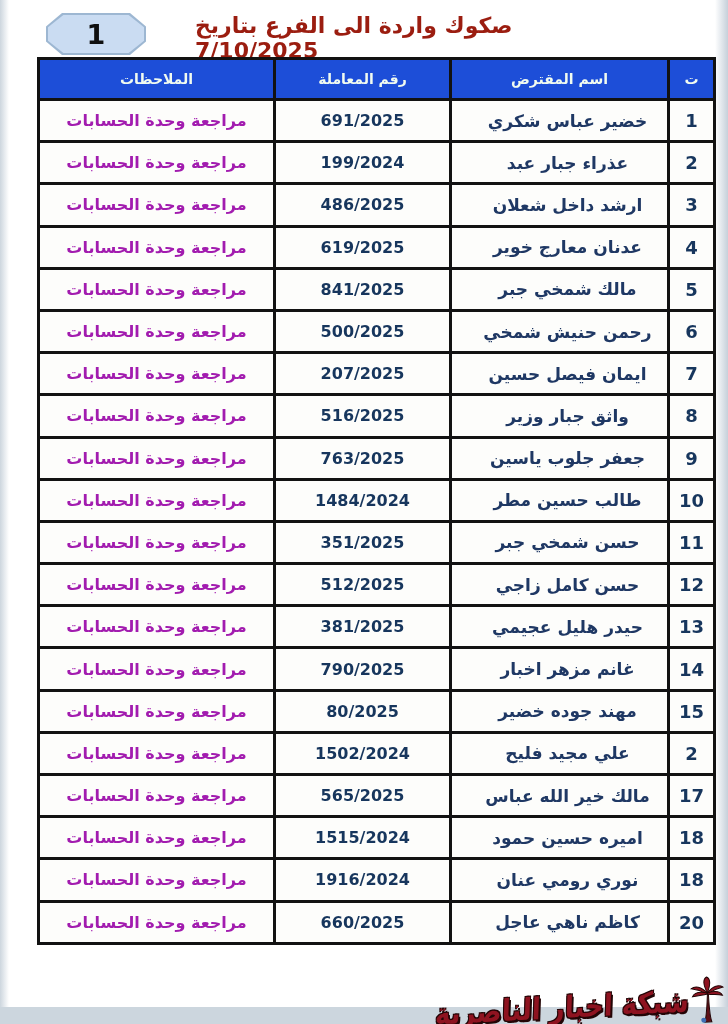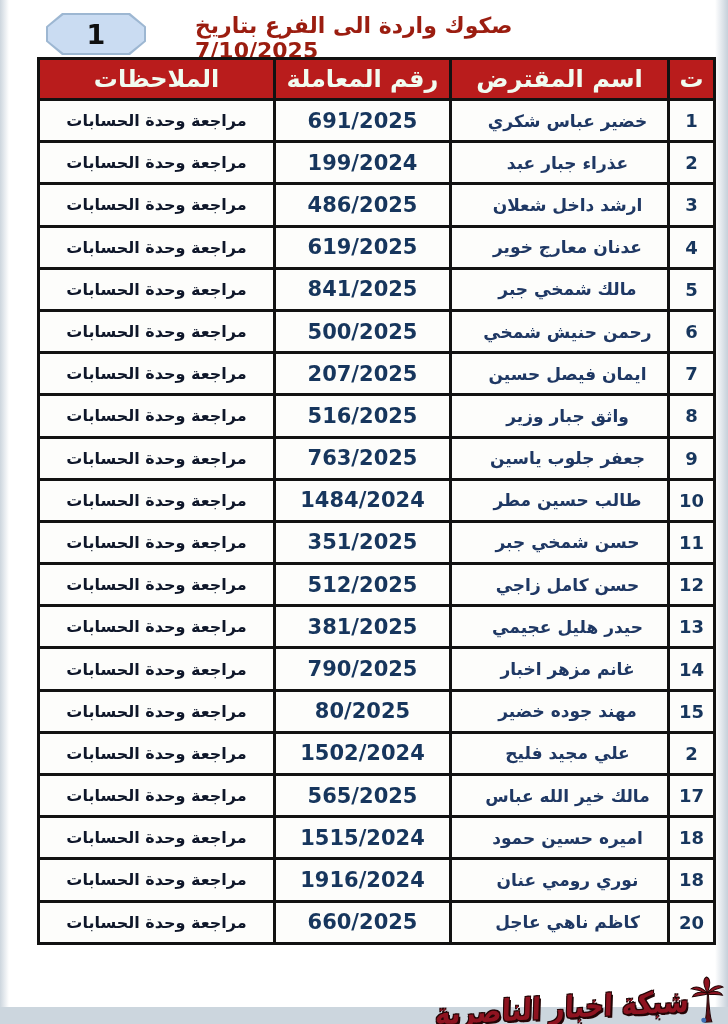--- a/index.html
+++ b/index.html
@@ -39,28 +39,28 @@
   table.ledger {
     position:absolute; top:57px; left:37px; width:676px;
     border-collapse:collapse; direction:rtl; table-layout:fixed;
     background:#fdfdfb;
   }
   .ledger th, .ledger td {
     border:3px solid #121212; text-align:center; vertical-align:middle;
     padding:0; overflow:hidden; white-space:nowrap;
   }
   .ledger thead th {
-    background:#b91c1c; color:#f1fbf0;
-    font-size:24px; font-weight:bold; height:38px;
+    background:#1d4ed8; color:#f1fbf0;
+    font-size:14px; font-weight:bold; height:38px;
   }
   .ledger tbody td { height:39.2px; font-weight:bold; }
   td.cell-index  { color:#17365d; font-size:18px; }
   td.cell-name   { color:#1f3864; font-size:17px;padding-left:16px; }
-  td.cell-number { color:#17365d; font-size:21px; direction:ltr; }
-  td.cell-notes  { color:#0f172a; font-size:16px; }
+  td.cell-number { color:#17365d; font-size:16px; direction:ltr; }
+  td.cell-notes  { color:#a21caf; font-size:16px; }
 
   col.c-index  { width:46px; }
   col.c-name   { width:218px; }
   col.c-number { width:176px; }
   col.c-notes  { width:236px; }
 
   
   .watermark {
     position:absolute; bottom:0px; right:2px; height:50px;
     display:flex; align-items:center; flex-direction:row-reverse; gap:2px;

